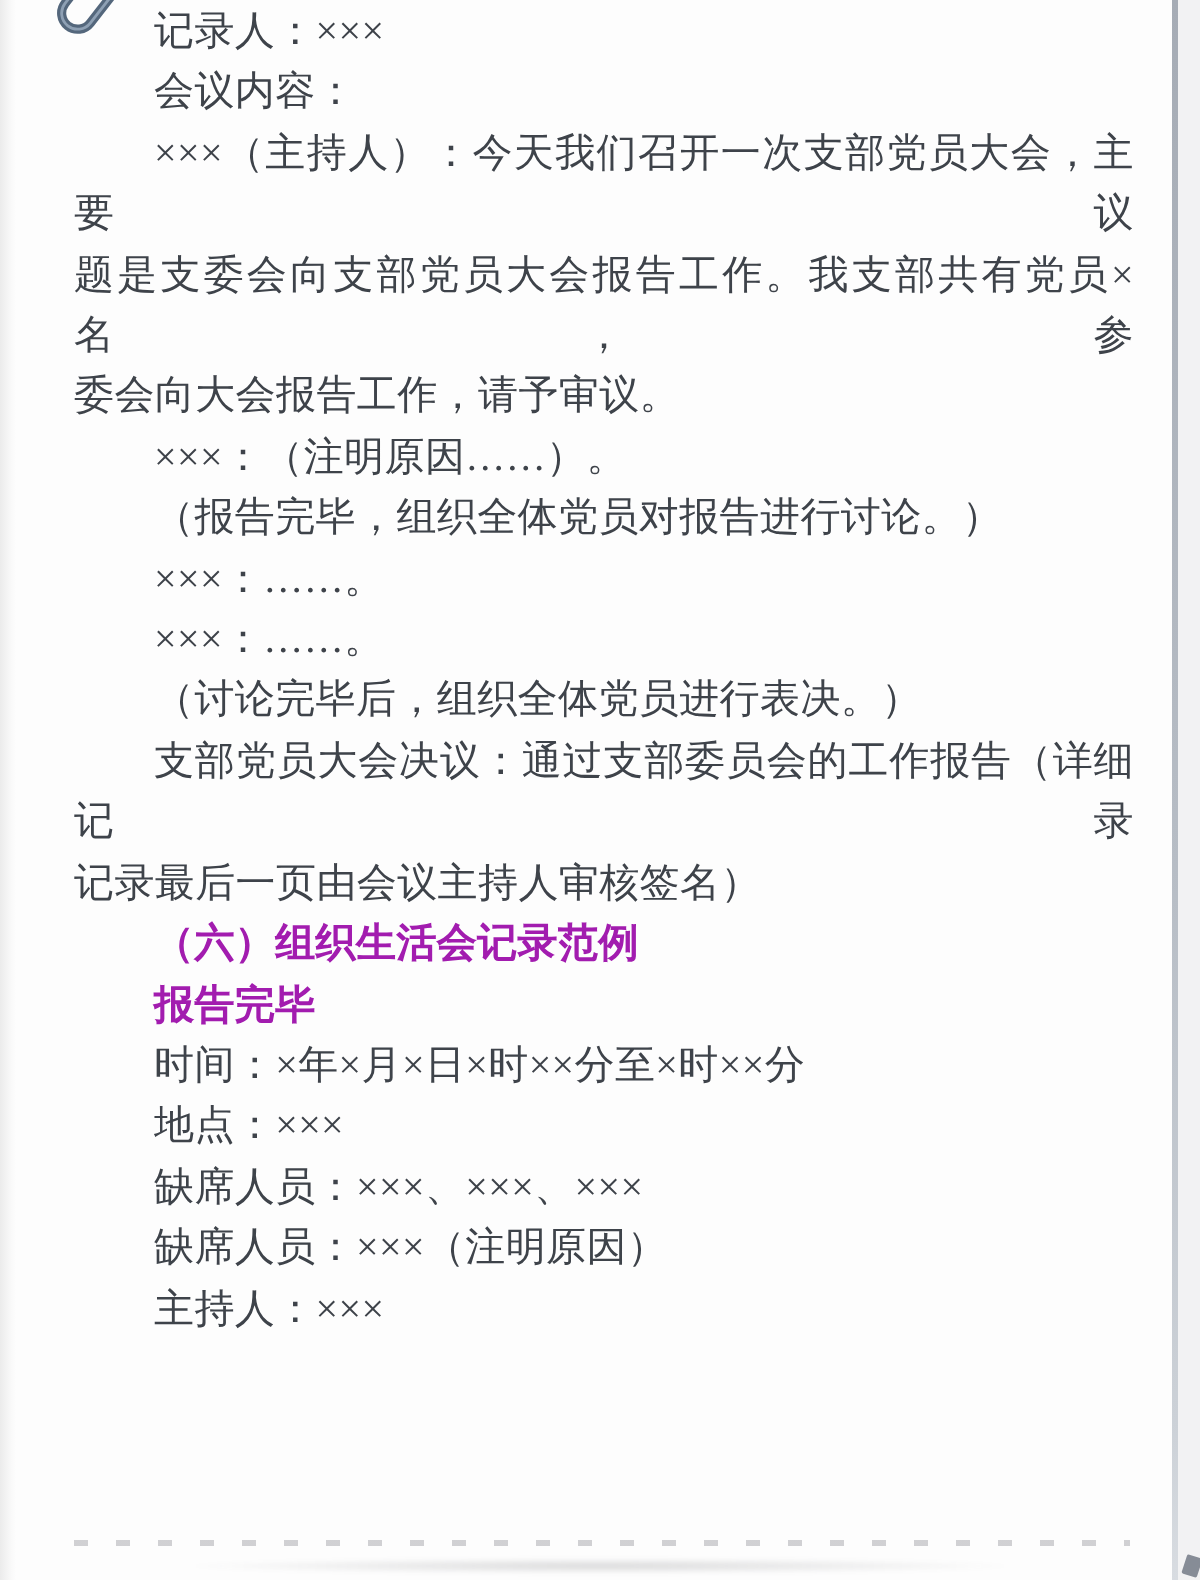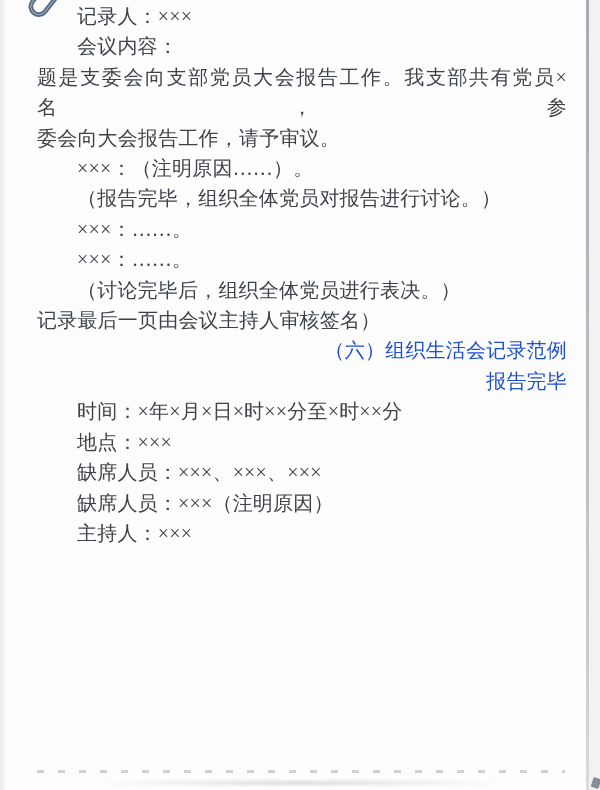--- a/index.html
+++ b/index.html
@@ -26,48 +26,50 @@
   .clip{position:absolute;left:16px;top:-10px;}
   
   .doc{
     position:absolute;left:37px;top:1px;width:530px;
     font-size:20px;line-height:30.4px;color:#3e434a;
     letter-spacing:.2px;
   }
   .ln{white-space:normal;}
   .in{text-indent:40px;}
   .js{text-align:justify;text-align-last:justify;}
-  .b{font-weight:normal;color:#1d4ed8;text-align:right;}
+  .b{font-weight:bold;color:#a21caf;}
 </style>
 </head>
 <body>
 
 <div class="edge-left"></div>
 <div class="edge-right-area"></div>
 <div class="edge-right-line"></div>
 
 <span class="clip">
   <svg width="46" height="44" viewBox="0 0 46 44">
     <g transform="rotate(38 23 18)">
       <path d="M14,-14 L14,17 A8,8 0 0 0 30,17 L30,-10" fill="none" stroke="#54677c" stroke-width="4.6" stroke-linecap="round"></path>
       <path d="M14,-14 L14,17 A8,8 0 0 0 30,17 L30,-10" fill="none" stroke="#8ea0b4" stroke-width="1.4" stroke-linecap="round"></path>
     </g>
   </svg>
 </span>
 
 <div class="doc">
   <div class="ln in">记录人：×××</div>
   <div class="ln in">会议内容：</div>
+  <div class="ln in js">×××（主持人）：今天我们召开一次支部党员大会，主要议</div>
   <div class="ln js">题是支委会向支部党员大会报告工作。我支部共有党员×名，参</div>
   <div class="ln">委会向大会报告工作，请予审议。</div>
   <div class="ln in">×××：（注明原因……）。</div>
   <div class="ln in">（报告完毕，组织全体党员对报告进行讨论。）</div>
   <div class="ln in">×××：……。</div>
   <div class="ln in">×××：……。</div>
   <div class="ln in">（讨论完毕后，组织全体党员进行表决。）</div>
+  <div class="ln in js">支部党员大会决议：通过支部委员会的工作报告（详细记录</div>
   <div class="ln">记录最后一页由会议主持人审核签名）</div>
   <div class="ln in b">（六）组织生活会记录范例</div>
   <div class="ln in b">报告完毕</div>
   <div class="ln in">时间：×年×月×日×时××分至×时××分</div>
   <div class="ln in">地点：×××</div>
   <div class="ln in">缺席人员：×××、×××、×××</div>
   <div class="ln in">缺席人员：×××（注明原因）</div>
   <div class="ln in">主持人：×××</div>
 
 </div>

